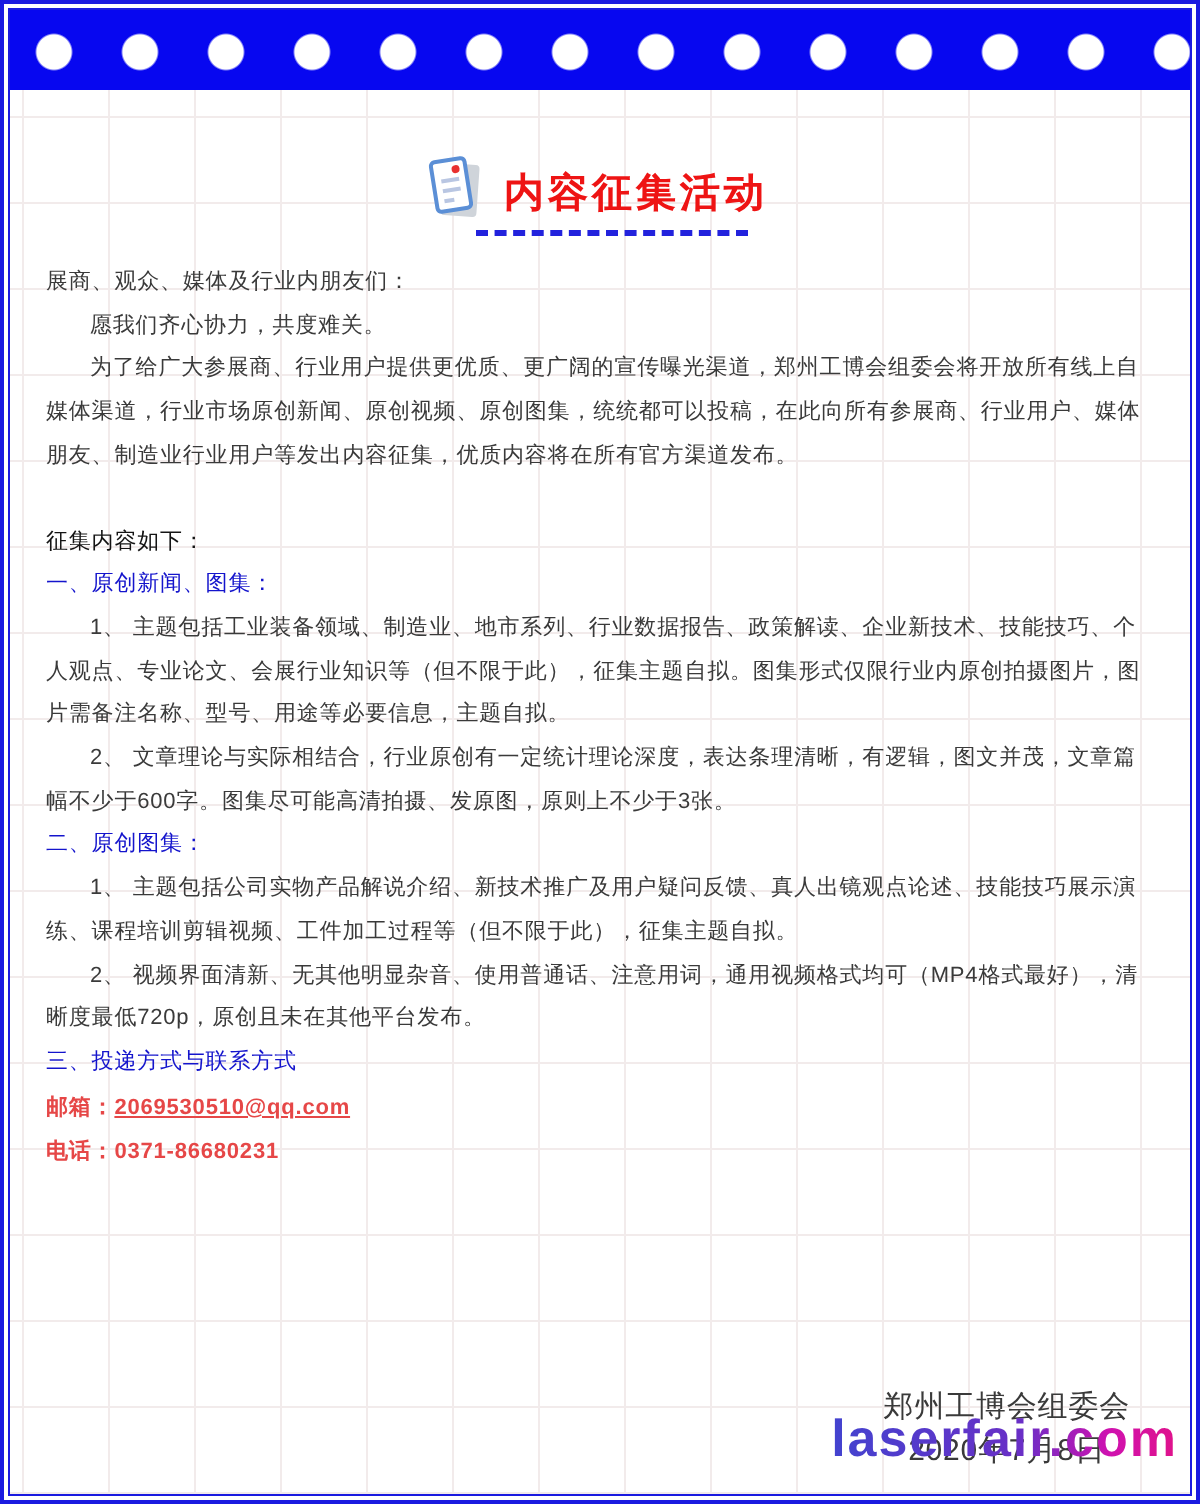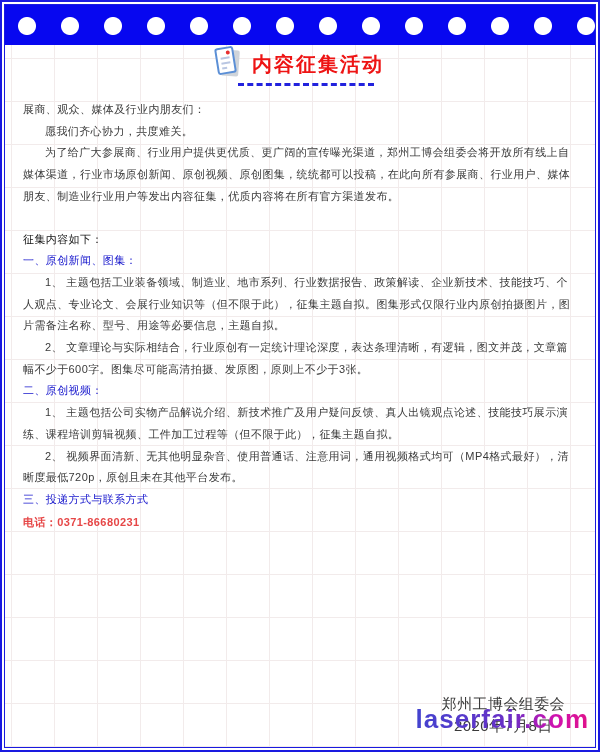--- a/index.html
+++ b/index.html
@@ -28,21 +28,21 @@
   
   .top-band {
     position:absolute; left:0; top:0; right:0; height:40px;
     background-color:#0707f0;
     background-image:radial-gradient(circle at 22px 21px, #ffffff 8.5px, rgba(255,255,255,0) 9.5px);
     background-size:43px 40px;
     background-repeat:repeat-x;
   }
   .content {
     position:absolute; left:0; top:40px; right:0; bottom:0;
-    padding:0 18px 0 18px;
+    padding:32px 18px 0 18px;
     box-sizing:border-box;
   }
   
   .title-row {
     text-align:center;
     margin-top:2px;
     height:52px;
   }
   .doc-icon {
     display:inline-block;
@@ -150,26 +150,27 @@
         <p class="indent">为了给广大参展商、行业用户提供更优质、更广阔的宣传曝光渠道，郑州工博会组委会将开放所有线上自媒体渠道，行业市场原创新闻、原创视频、原创图集，统统都可以投稿，在此向所有参展商、行业用户、媒体朋友、制造业行业用户等发出内容征集，优质内容将在所有官方渠道发布。</p>
 
         <div class="spacer"></div>
 
         <p class="h-black">征集内容如下：</p>
 
         <p class="h-blue">一、原创新闻、图集：</p>
         <p class="indent">1、 主题包括工业装备领域、制造业、地市系列、行业数据报告、政策解读、企业新技术、技能技巧、个人观点、专业论文、会展行业知识等（但不限于此），征集主题自拟。图集形式仅限行业内原创拍摄图片，图片需备注名称、型号、用途等必要信息，主题自拟。</p>
         <p class="indent">2、 文章理论与实际相结合，行业原创有一定统计理论深度，表达条理清晰，有逻辑，图文并茂，文章篇幅不少于600字。图集尽可能高清拍摄、发原图，原则上不少于3张。</p>
 
-        <p class="h-blue">二、原创视频：</p>
+        <p class="h-blue">二、原创图集：</p>
         <p class="indent">1、 主题包括公司实物产品解说介绍、新技术推广及用户疑问反馈、真人出镜观点论述、技能技巧展示演练、课程培训剪辑视频、工件加工过程等（但不限于此），征集主题自拟。</p>
         <p class="indent">2、 视频界面清新、无其他明显杂音、使用普通话、注意用词，通用视频格式均可（MP4格式最好），清晰度最低720p，原创且未在其他平台发布。</p>
 
         <p class="h-blue">三、投递方式与联系方式</p>
 
+        <p class="red-line"><span>邮箱：</span><a class="email-link">2069530510@qq.com</a></p>
         <p class="red-line">电话：0371-86680231</p>
       </div>
 
       <div class="footer">
         <div>郑州工博会组委会</div>
         <div>2020年7月8日</div>
       </div>
 
       <div class="watermark">laserfair.com</div>
 

